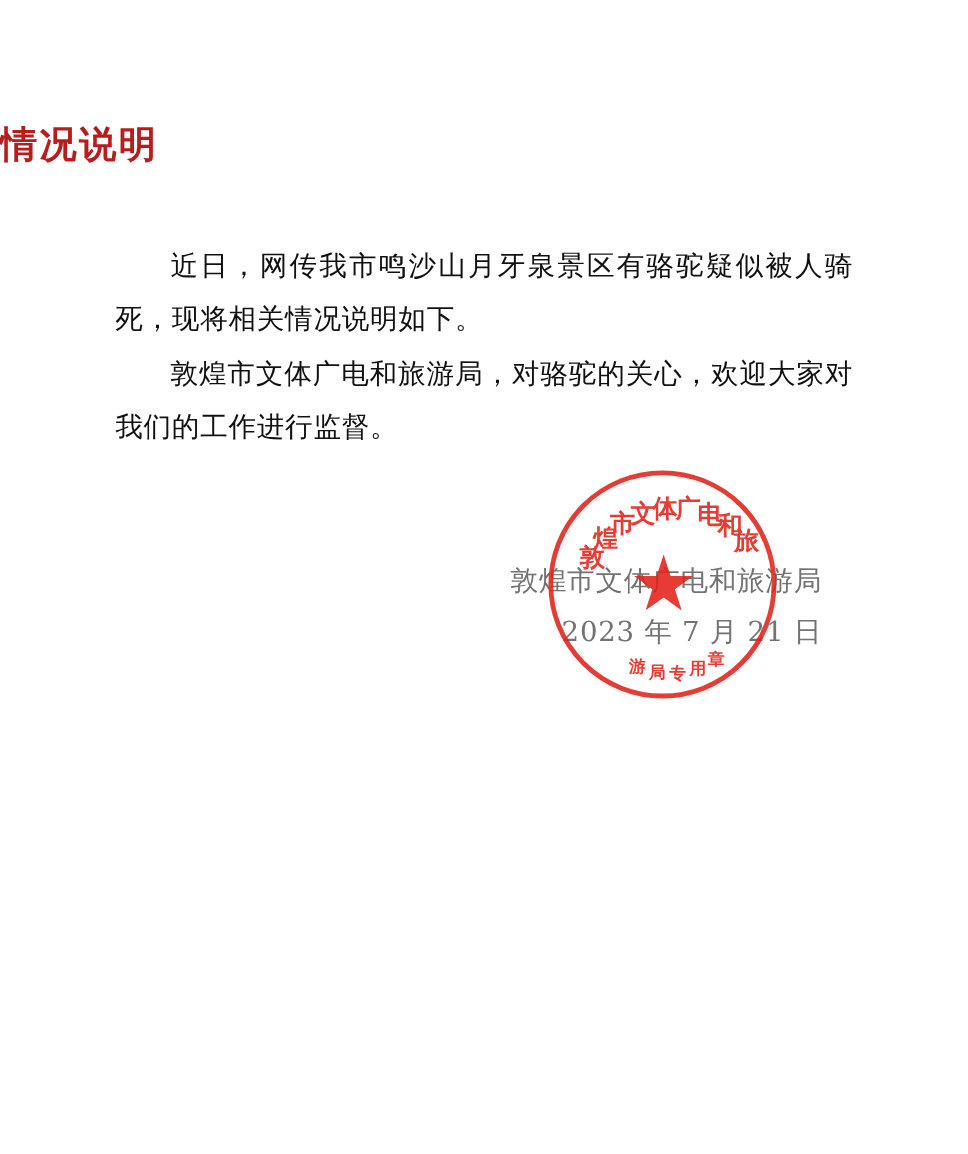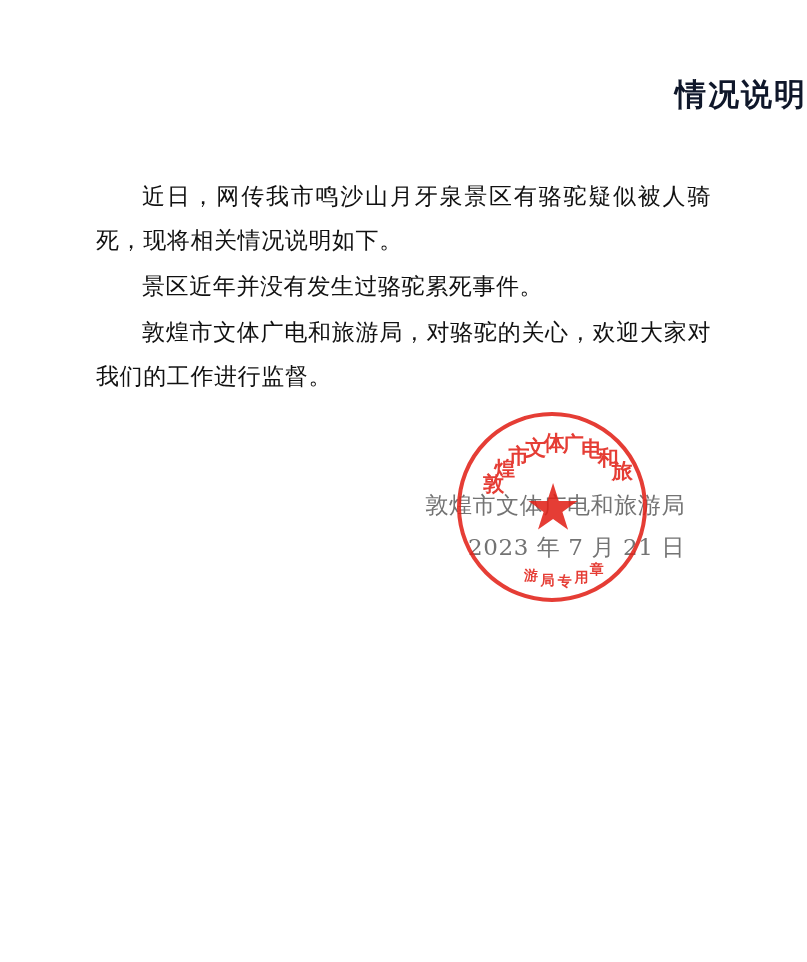--- a/index.html
+++ b/index.html
@@ -18,28 +18,28 @@
 
   .page {
     position: relative;
     width: 807px;
     height: 962px;
     box-sizing: border-box;
     padding: 0;
   }
 
   .doc-title {
-    text-align: right;
+    text-align: left;
     font-size: 31px;
     font-weight: bold;
     letter-spacing: 2px;
     margin: 0;
-    padding-top: 74px;
+    padding-top: 100px;
     font-family: "DejaVu Serif", "Liberation Serif", serif;
-    color: #0f172a;
+    color: #b91c1c;
   }
 
   .body-block {
     margin-top: 58px;
     padding-left: 96px;
     padding-right: 96px;
   }
 
   .para {
     font-size: 23px;
@@ -128,21 +128,20 @@
 </style>
 </head>
 <body>
 
 <div class="page">
 
   <h1 class="doc-title">情况说明</h1>
 
   <div class="body-block">
     <p class="para">近日，网传我市鸣沙山月牙泉景区有骆驼疑似被人骑死，现将相关情况说明如下。</p>
-    <p class="para">景区近年并没有发生过骆驼累死事件。</p>
     <p class="para">敦煌市文体广电和旅游局，对骆驼的关心，欢迎大家对我们的工作进行监督。</p>
   </div>
 
   <div class="signature-area">
 
     <div class="seal">
       <div class="seal-text-top">
         <span style="transform: rotate(-62deg) translate(0, -78px) rotate(62deg)">敦</span>
         <span style="transform: rotate(-48deg) translate(0, -78px) rotate(48deg)">煌</span>
         <span style="transform: rotate(-34deg) translate(0, -78px) rotate(34deg)">市</span>

